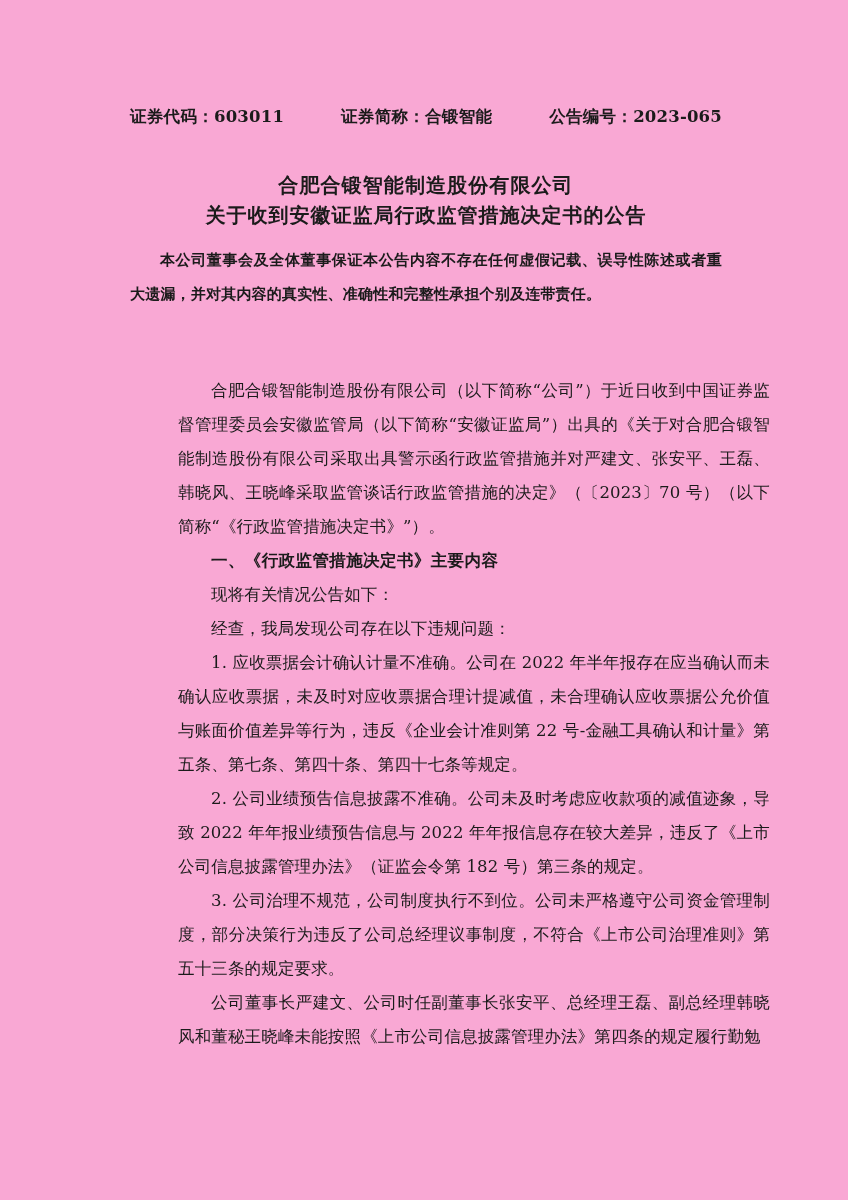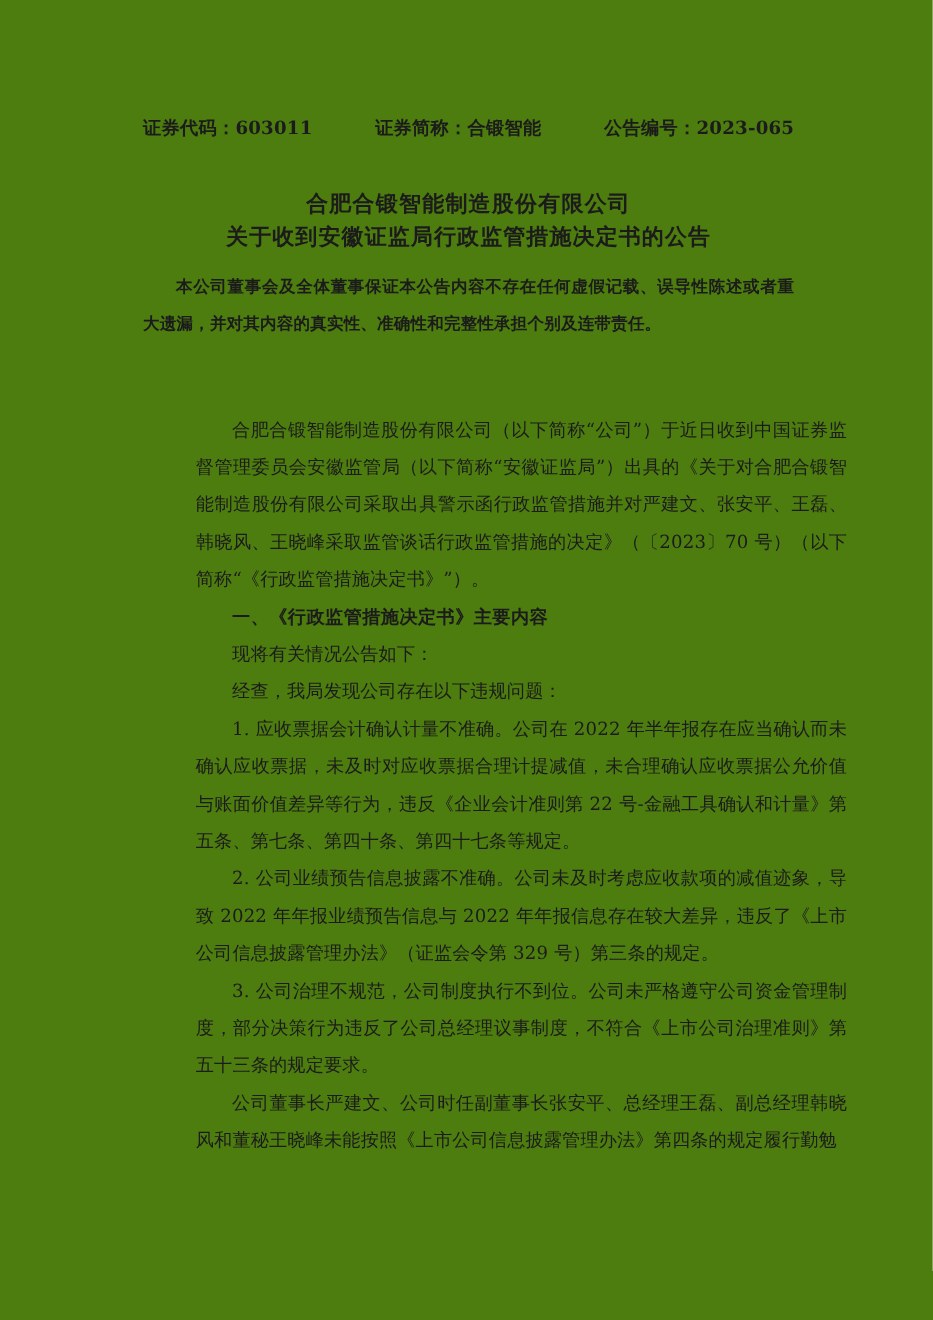--- a/index.html
+++ b/index.html
@@ -6,21 +6,21 @@
   html, body {
     margin: 0;
     padding: 0;
     background: #ffffff;
   }
   .page {
     position: relative;
     width: 848px;
     height: 1200px;
     margin: 0 auto;
-    background: #4d7c0f;
+    background: #f9a8d4;
     overflow: hidden;
     font-family: "DejaVu Serif", "Liberation Serif", serif;
     color: #1b1b1b;
     -webkit-font-smoothing: antialiased;
   }
 
   
   .block {
     position: absolute;
     left: 130px;
@@ -116,18 +116,18 @@
   <div class="block doc-subtitle">关于收到安徽证监局行政监管措施决定书的公告</div>
 
   <div class="block statement">本公司董事会及全体董事保证本公告内容不存在任何虚假记载、误导性陈述或者重大遗漏，并对其内容的真实性、准确性和完整性承担个别及连带责任。</div>
 
   <div class="body-wrap">
       <p class="para">合肥合锻智能制造股份有限公司（以下简称“公司”）于近日收到中国证券监督管理委员会安徽监管局（以下简称“安徽证监局”）出具的《关于对合肥合锻智能制造股份有限公司采取出具警示函行政监管措施并对严建文、张安平、王磊、韩晓风、王晓峰采取监管谈话行政监管措施的决定》（〔2023〕70 号）（以下简称“《行政监管措施决定书》”）。</p>
       <p class="para heading">一、《行政监管措施决定书》主要内容</p>
       <p class="para">现将有关情况公告如下：</p>
       <p class="para">经查，我局发现公司存在以下违规问题：</p>
       <p class="para">1. 应收票据会计确认计量不准确。公司在 2022 年半年报存在应当确认而未确认应收票据，未及时对应收票据合理计提减值，未合理确认应收票据公允价值与账面价值差异等行为，违反《企业会计准则第 22 号-金融工具确认和计量》第五条、第七条、第四十条、第四十七条等规定。</p>
-      <p class="para">2. 公司业绩预告信息披露不准确。公司未及时考虑应收款项的减值迹象，导致 2022 年年报业绩预告信息与 2022 年年报信息存在较大差异，违反了《上市公司信息披露管理办法》（证监会令第 329 号）第三条的规定。</p>
+      <p class="para">2. 公司业绩预告信息披露不准确。公司未及时考虑应收款项的减值迹象，导致 2022 年年报业绩预告信息与 2022 年年报信息存在较大差异，违反了《上市公司信息披露管理办法》（证监会令第 182 号）第三条的规定。</p>
       <p class="para">3. 公司治理不规范，公司制度执行不到位。公司未严格遵守公司资金管理制度，部分决策行为违反了公司总经理议事制度，不符合《上市公司治理准则》第五十三条的规定要求。</p>
       <p class="para">公司董事长严建文、公司时任副董事长张安平、总经理王磊、副总经理韩晓风和董秘王晓峰未能按照《上市公司信息披露管理办法》第四条的规定履行勤勉</p>
     </div>
 
 </div>
 
 </body></html>

